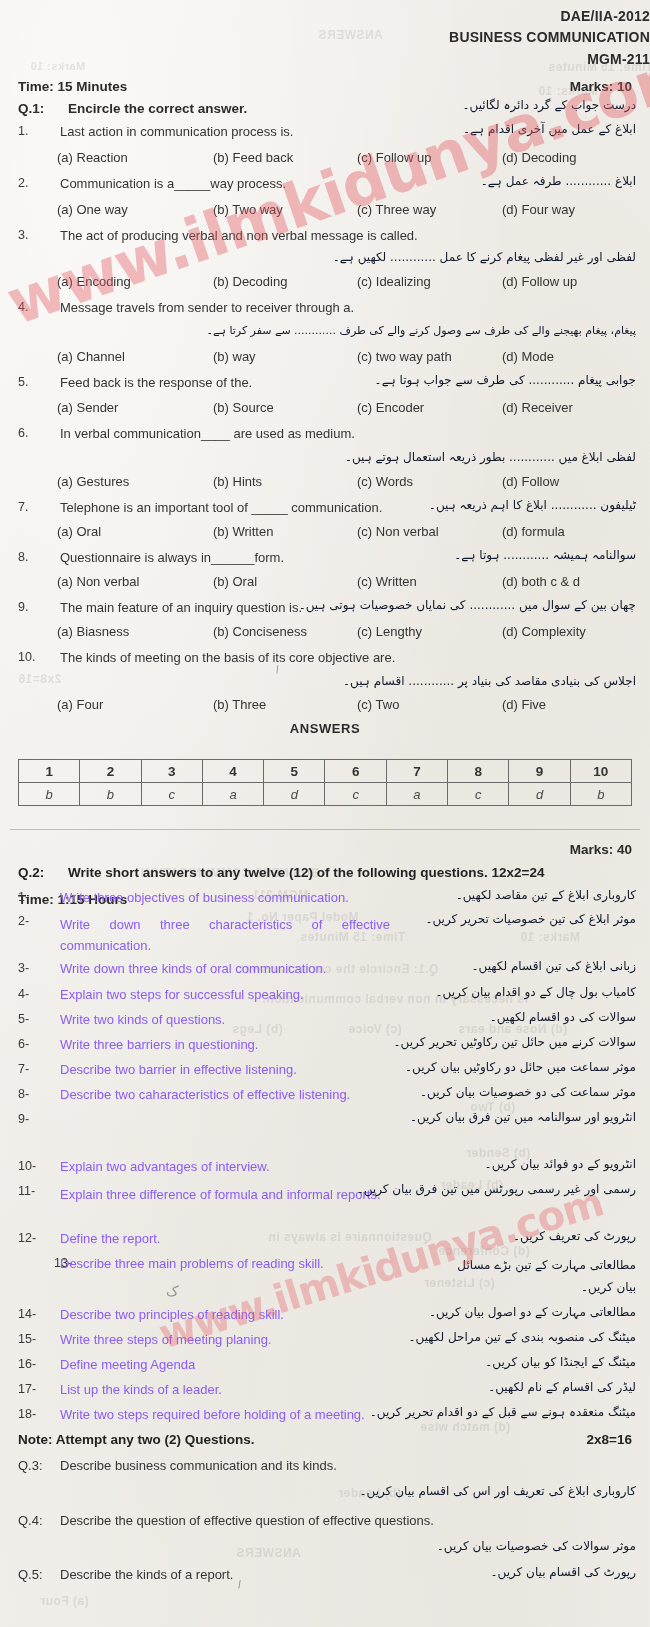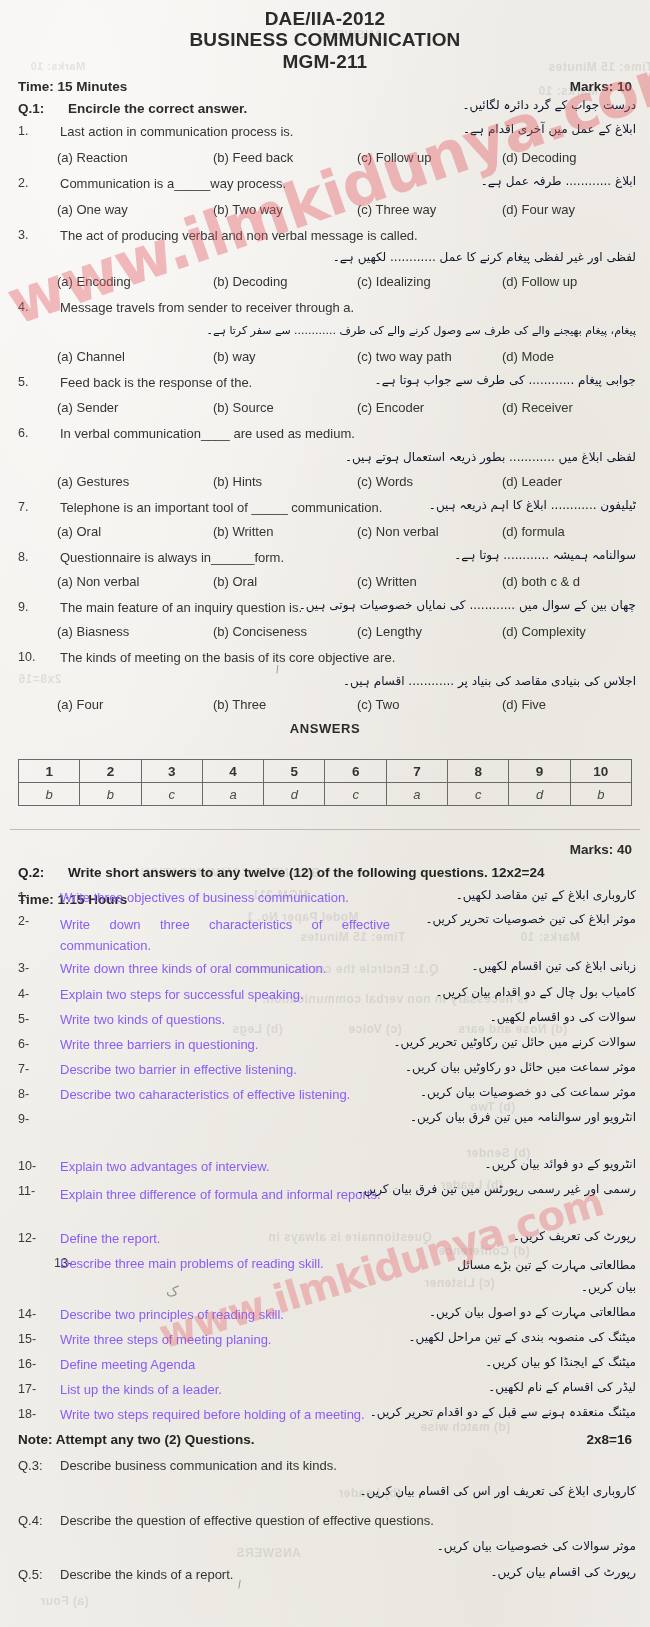--- a/index.html
+++ b/index.html
@@ -47,23 +47,23 @@
     position: relative;
     z-index: 4;
     width: 650px;
     height: 1627px;
   }
 
   .abs { position: absolute; }
 
   .hdr-line {
     width: 100%;
-    text-align: center;
-    font-weight: bold;
-    font-size: 19px;
+    text-align: right;
+    font-weight: bold;
+    font-size: 14px;
     letter-spacing: .2px;
   }
 
   .lbl-bold {
     font-weight: bold;
     font-size: 13.5px;
   }
   .q-num {
     font-size: 12.5px;
     color: #3a3a3a;
@@ -263,21 +263,21 @@
     <div class="abs opt" style="left:213px; top:400px;">(b) Source</div>
     <div class="abs opt" style="left:357px; top:400px;">(c) Encoder</div>
     <div class="abs opt" style="left:502px; top:400px;">(d) Receiver</div>
 
     <div class="abs q-num" style="left:18px; top:426px;">6.</div>
     <div class="abs q-text" style="left:60px; top:426px;">In verbal communication____ are used as medium.</div>
     <div class="abs urdu" style="right:14px; top:450px;">لفظی ابلاغ میں ............ بطور ذریعہ استعمال ہوتے ہیں۔</div>
     <div class="abs opt" style="left:57px;  top:474px;">(a) Gestures</div>
     <div class="abs opt" style="left:213px; top:474px;">(b) Hints</div>
     <div class="abs opt" style="left:357px; top:474px;">(c) Words</div>
-    <div class="abs opt" style="left:502px; top:474px;">(d) Leader</div>
+    <div class="abs opt" style="left:502px; top:474px;">(d) Follow</div>
 
     <div class="abs q-num" style="left:18px; top:500px;">7.</div>
     <div class="abs q-text" style="left:60px; top:500px;">Telephone is an important tool of _____ communication.</div>
     <div class="abs urdu" style="right:14px; top:498px;">ٹیلیفون ............ ابلاغ کا اہم ذریعہ ہیں۔</div>
     <div class="abs opt" style="left:57px;  top:524px;">(a) Oral</div>
     <div class="abs opt" style="left:213px; top:524px;">(b) Written</div>
     <div class="abs opt" style="left:357px; top:524px;">(c) Non verbal</div>
     <div class="abs opt" style="left:502px; top:524px;">(d) formula</div>
 
     <div class="abs q-num" style="left:18px; top:550px;">8.</div>

